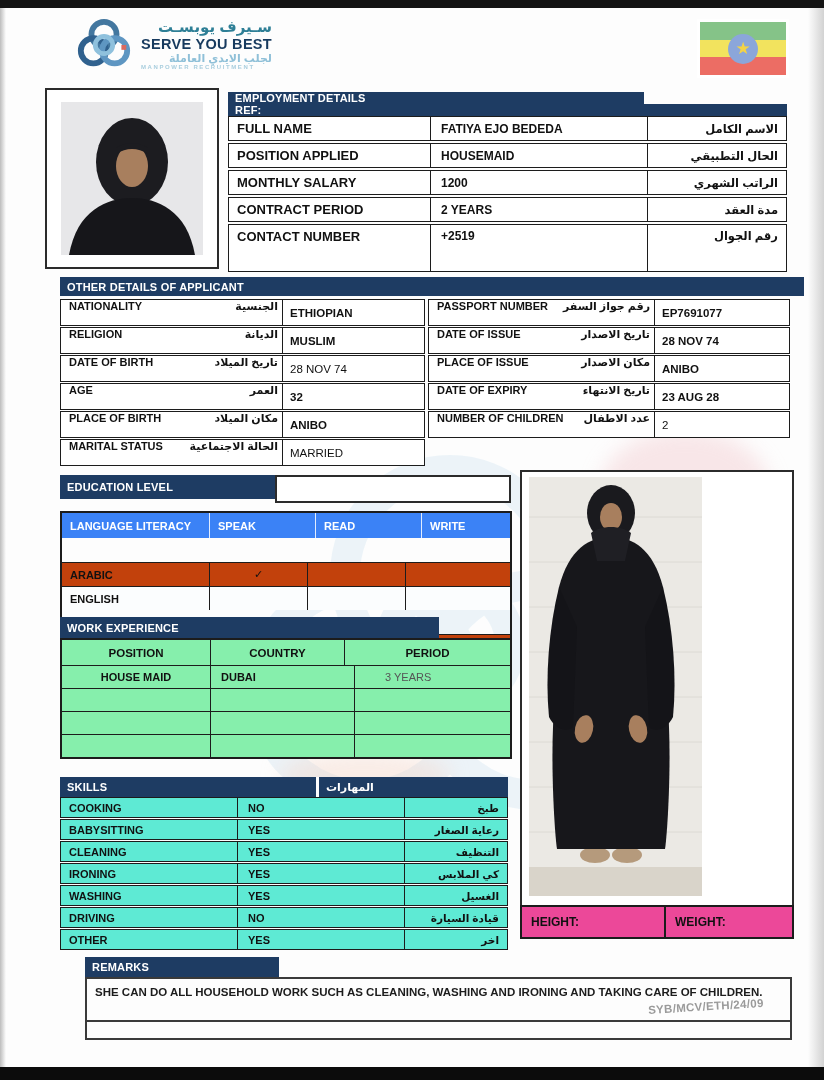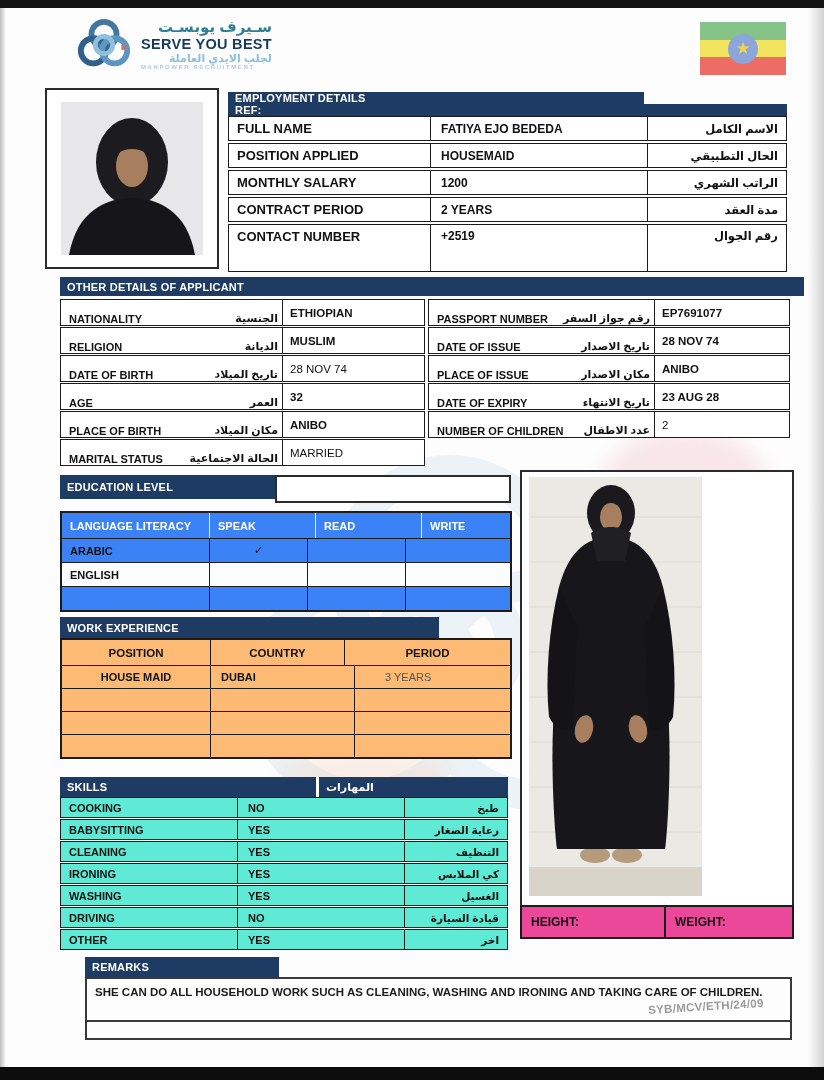--- a/index.html
+++ b/index.html
@@ -56,48 +56,48 @@
         display:flex;align-items:center;padding-left:10px;}
   .emp-row .ar{flex:1;direction:rtl;font-size:11.5px;font-weight:bold;display:flex;align-items:center;padding-right:8px;}
 
   
   .od-bar1{position:absolute;left:60px;top:277px;width:365px;height:19px;}
   .od-bar2{position:absolute;left:428px;top:277px;width:362px;height:19px;}
   .od-col{position:absolute;top:299px;}
   .od-col.left{left:60px;width:365px;}
   .od-col.right{left:428px;width:362px;}
   .od-row{display:flex;height:25px;border:1.5px solid #1c1c1c;margin-bottom:1px;background:#fff;}
-  .od-row .lblwrap{border-right:1.5px solid #1c1c1c;display:flex;align-items:flex-end;justify-content:space-between;
+  .od-row .lblwrap{border-right:1.5px solid #1c1c1c;display:flex;align-items:flex-start;justify-content:space-between;
         padding:0 4px 0 8px;overflow:hidden;white-space:nowrap;}
   .od-col.left .lblwrap{width:209px;} .od-col.right .lblwrap{width:213px;}
   .od-row .en{font-weight:bold;font-size:11px;}
   .od-row .arr{direction:rtl;font-size:11px;font-weight:bold;margin-left:4px;}
   .od-row .val{flex:1;display:flex;align-items:center;padding-left:7px;font-weight:bold;font-size:11.5px;}
   .od-row .val.rg{font-weight:normal;}
 
   
   .edu-bar{position:absolute;left:60px;top:475px;width:213px;height:24px;}
   .edu-box{position:absolute;left:275px;top:475px;width:232px;height:24px;background:#fff;border:2px solid #2b2b2b;}
 
   
   .lang{position:absolute;left:60px;top:511px;width:448px;border:2px solid #1c1c1c;}
   .lang-head{display:flex;height:25px;background:#3b82f6;}
   .lang-head div{color:#fff;font-weight:bold;font-size:11px;display:flex;align-items:center;padding-left:8px;
         border-right:1.5px solid rgba(255,255,255,.85);}
   .lang-head .h1{width:139px;} .lang-head .h2{width:97px;} .lang-head .h3{width:97px;} .lang-head .h4{flex:1;border-right:none;}
   .lang-row{display:flex;height:23px;border-top:1.5px solid #1c1c1c;}
-  .lang-row.tint{background:#3b82f6;} .lang-row.lite{background:#fbfdfe;}
+  .lang-row.tint{background:#c2410c;margin-top:24px;} .lang-row.lite{background:#fbfdfe;}
   .lang-row div{display:flex;align-items:center;font-size:11px;font-weight:bold;border-right:1.5px solid #1c1c1c;}
   .lang-row .c1{width:139px;padding-left:8px;}
   .lang-row .c2{width:97px;justify-content:center;} .lang-row .c3{width:97px;} .lang-row .c4{flex:1;border-right:none;}
 
   
   .we-bar1{position:absolute;left:60px;top:617px;width:213px;height:21px;}
   .we-bar2{position:absolute;left:276px;top:617px;width:149px;height:21px;}
-  .we{position:absolute;left:60px;top:638px;width:448px;border:2px solid #1c1c1c;background:#fdba74;}
+  .we{position:absolute;left:60px;top:638px;width:448px;border:2px solid #1c1c1c;background:#86efac;}
   .we-head{display:flex;height:25px;border-bottom:1.5px solid #1c1c1c;}
   .we-head div{display:flex;align-items:center;justify-content:center;font-weight:bold;font-size:11.5px;
         border-right:1.5px solid #1c1c1c;}
   .we-head .c1{width:148px;} .we-head .c2{width:133px;} .we-head .c3{flex:1;border-right:none;}
   .we-row{display:flex;height:22px;border-bottom:1.5px solid #1c1c1c;background:transparent;}
   .we-row:last-child{border-bottom:none;}
   .we-row div{display:flex;align-items:center;font-size:11px;border-right:1.5px solid #1c1c1c;}
   .we-row .c1{width:148px;justify-content:center;font-weight:bold;}
   .we-row .c2{width:133px;padding-left:10px;font-weight:bold;text-align:center;}
   .we-row .c3{flex:1;border-right:none;padding-left:30px;color:#555;}

